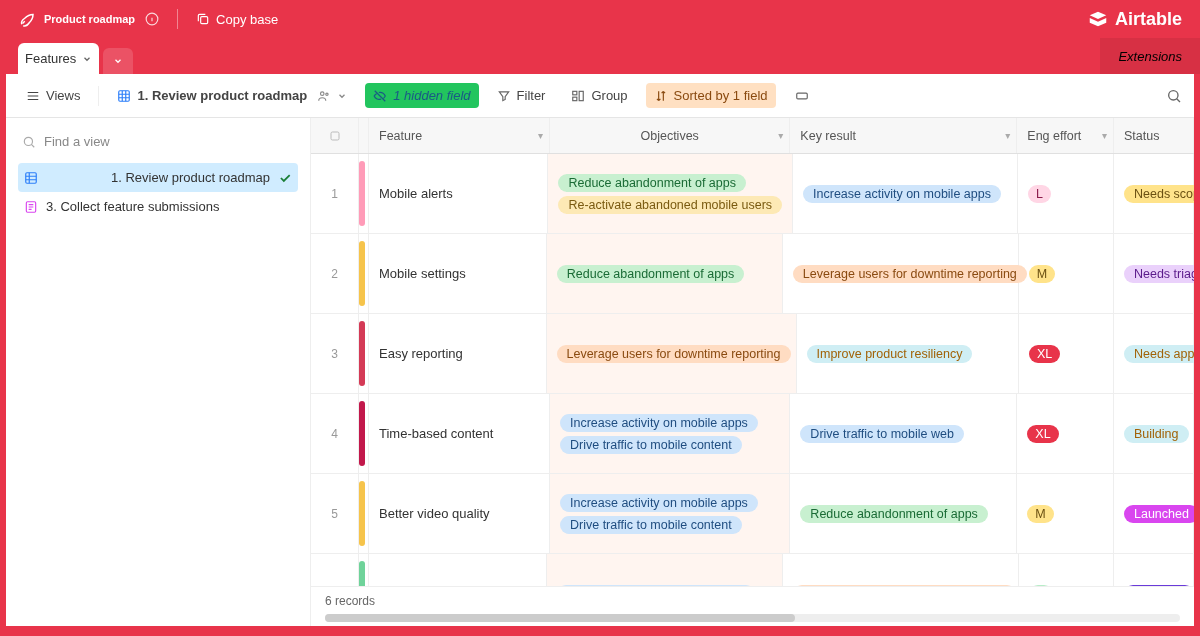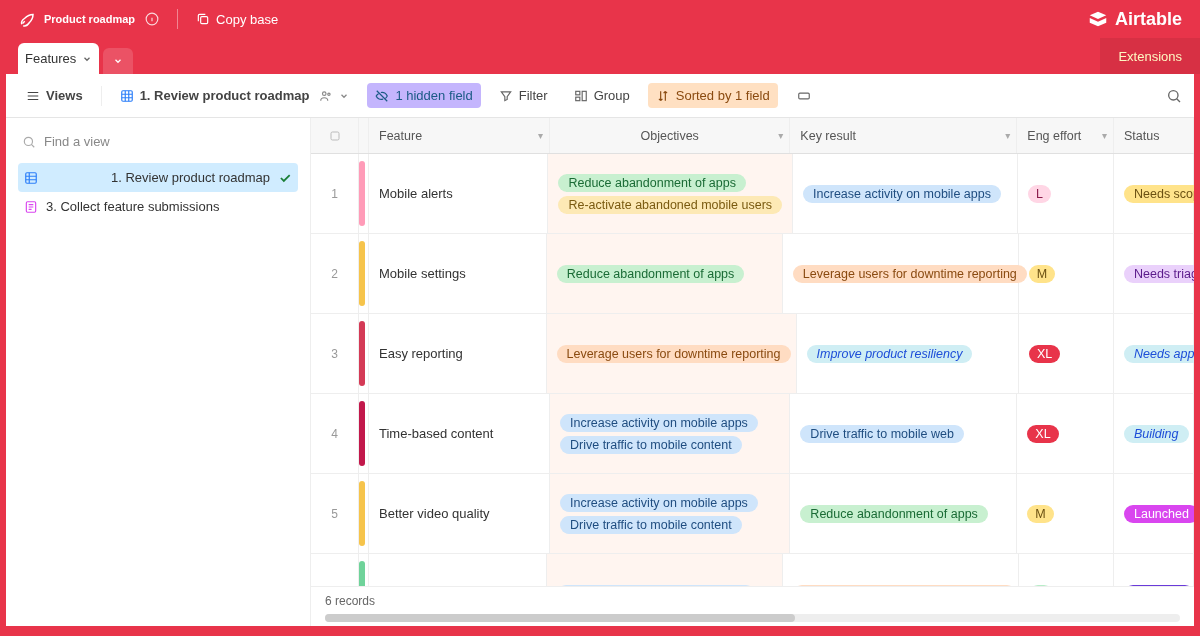--- a/index.html
+++ b/index.html
@@ -13,29 +13,29 @@
 .info-icon { margin-left: 10px; opacity: .8; }
 .vline { width: 1px; height: 20px; background: rgba(255,255,255,.4); margin: 0 18px; }
 .copy { display: flex; align-items: center; gap: 6px; font-size: 13px; cursor: pointer; }
 .brand { margin-left: auto; display: flex; align-items: center; gap: 6px; font-size: 18px; font-weight: 600; }
 .brand svg { width: 22px; height: 22px; }
 
 
 .tabs { display: flex; align-items: flex-end; height: 36px; padding-left: 18px; }
 .tab { background: #fff; color: #333; border-radius: 6px 6px 0 0; padding: 8px 7px; display: flex; align-items: center; gap: 6px; font-weight: 500; cursor: pointer; }
 .tab-add { background: rgba(255,255,255,.15); color: #fff; border-radius: 6px 6px 0 0; padding: 8px 10px; margin-left: 4px; cursor: pointer; }
-.ext-btn { margin-left: auto; align-self: center; color: #fef9c3; padding: 0 18px; height: 36px; display: flex; align-items: center; background: rgba(0,0,0,.07); cursor: pointer; }
+.ext-btn { margin-left: auto; align-self: center; color: #000000; padding: 0 18px; height: 36px; display: flex; align-items: center; background: rgba(0,0,0,.07); cursor: pointer; font-style: italic; }
 
 
 .workspace { background: #fff; flex: 1; display: flex; flex-direction: column; border-radius: 0; overflow: hidden; margin: 0 6px 10px 6px; }
 .toolbar { display: flex; align-items: center; height: 44px; border-bottom: 1px solid #e5e5e5; padding: 0 12px; gap: 10px; }
 .tbtn { display: flex; align-items: center; gap: 6px; padding: 5px 8px; border-radius: 4px; cursor: pointer; color: #444; font-size: 13px; }
-.tbtn.views { font-weight: 700; }
+.tbtn.views { font-weight: 400; }
 .tbtn.viewname { font-weight: 600; }
-.pill-hidden { background: #c4b5fd; color: #1a5a85; }
+.pill-hidden { background: #22c55e; color: #1a5a85; font-style: italic; }
 .pill-sort { background: #ffe0c2; color: #8a4a10; }
 .toolbar .spacer { flex: 1; }
 .search-icon { color: #666; cursor: pointer; }
 
 
 .body { display: flex; flex: 1; overflow: hidden; }
 .sidebar { width: 305px; border-right: 1px solid #eee; padding: 10px 12px; }
 .sb-search { display: flex; align-items: center; gap: 8px; color: #888; padding: 6px 4px; margin-bottom: 8px; }
 .sb-item { display: flex; align-items: center; gap: 8px; padding: 7px 6px; border-radius: 4px; cursor: pointer; color: #333; }
 .sb-item.active { background: #d0ecff; }
@@ -69,21 +69,21 @@
 .scrollind::before { content: ""; position: absolute; left: 0; top: 0; bottom: 0; width: 55%; background: #ccc; border-radius: 4px; }
 
 
 .c-green { background: #c8f0d0; color: #1a6b35; }
 .c-yellow { background: #fde9b5; color: #7a5a10; }
 .c-blue { background: #cfe5fb; color: #1f4d80; }
 .c-orange { background: #ffdcc2; color: #8a4a10; }
 .c-pink { background: #ffd6e5; color: #8a1a4a; }
 .c-red { background: #e8344a; color: #fff; }
 .c-purple { background: #ead1fb; color: #5a1a8a; }
-.c-teal { background: #cfeef4; color: #1d4ed8; font-style: italic; }
+.c-teal { background: #cfeef4; color: #a16207; }
 .c-dgreen { background: #d946ef; color: #fff; }
 .c-violet { background: #6a3bd9; color: #fff; }
 .c-lyellow { background: #ffe38a; color: #6b5012; }
 .c-lgreen { background: #b8ecc8; color: #1a6b35; }
 
 svg { display: block; }
 </style>
 </head>
 <body>
 

